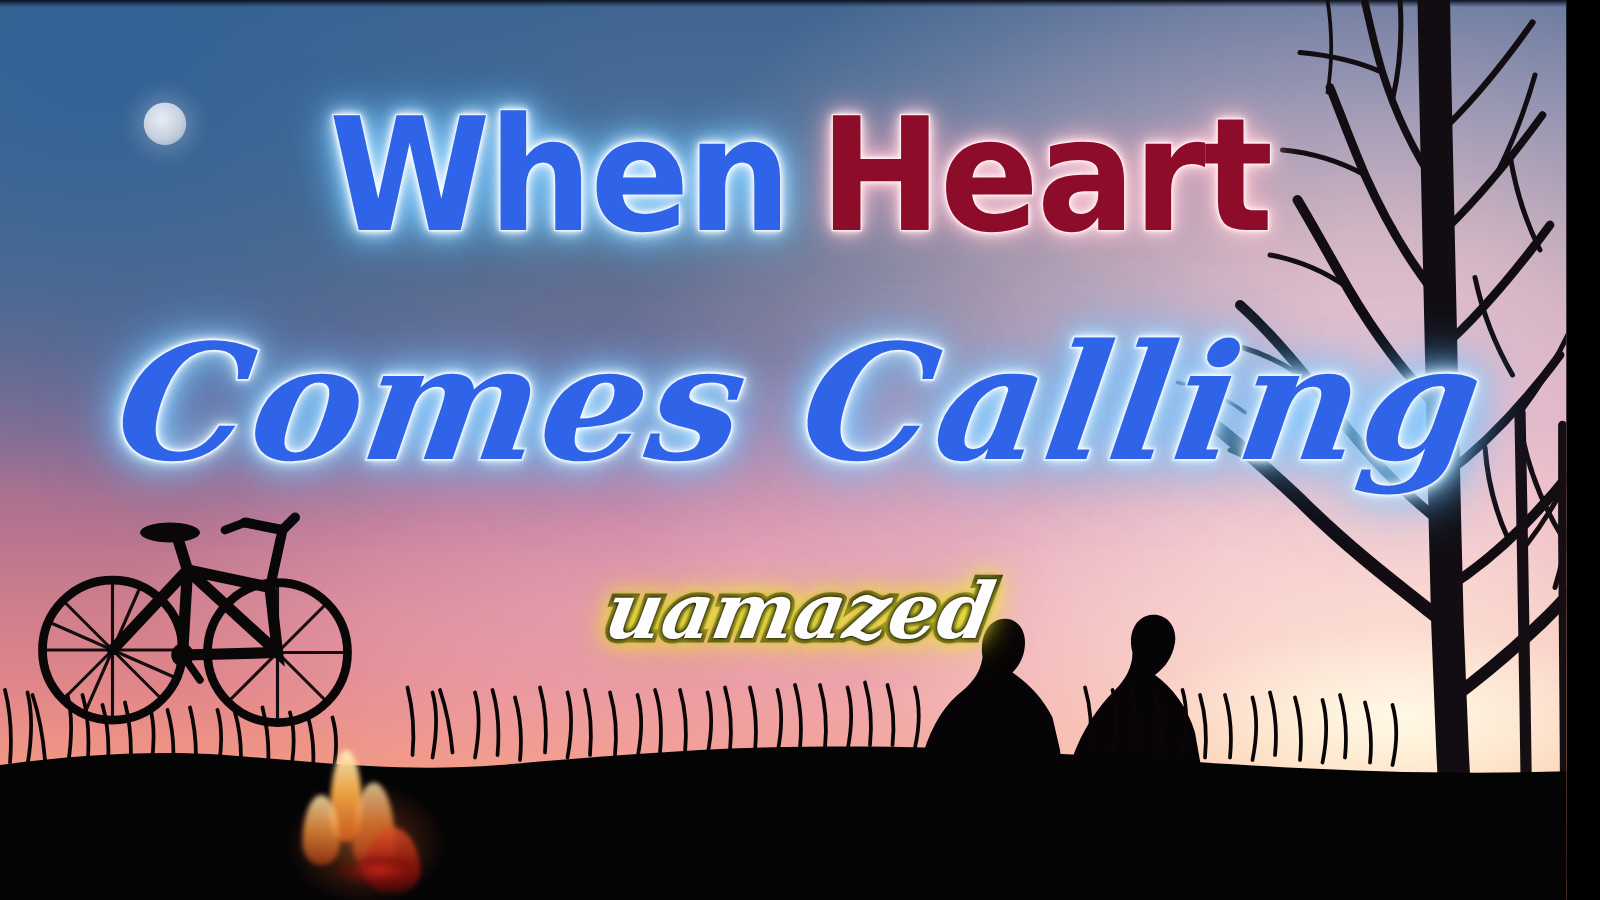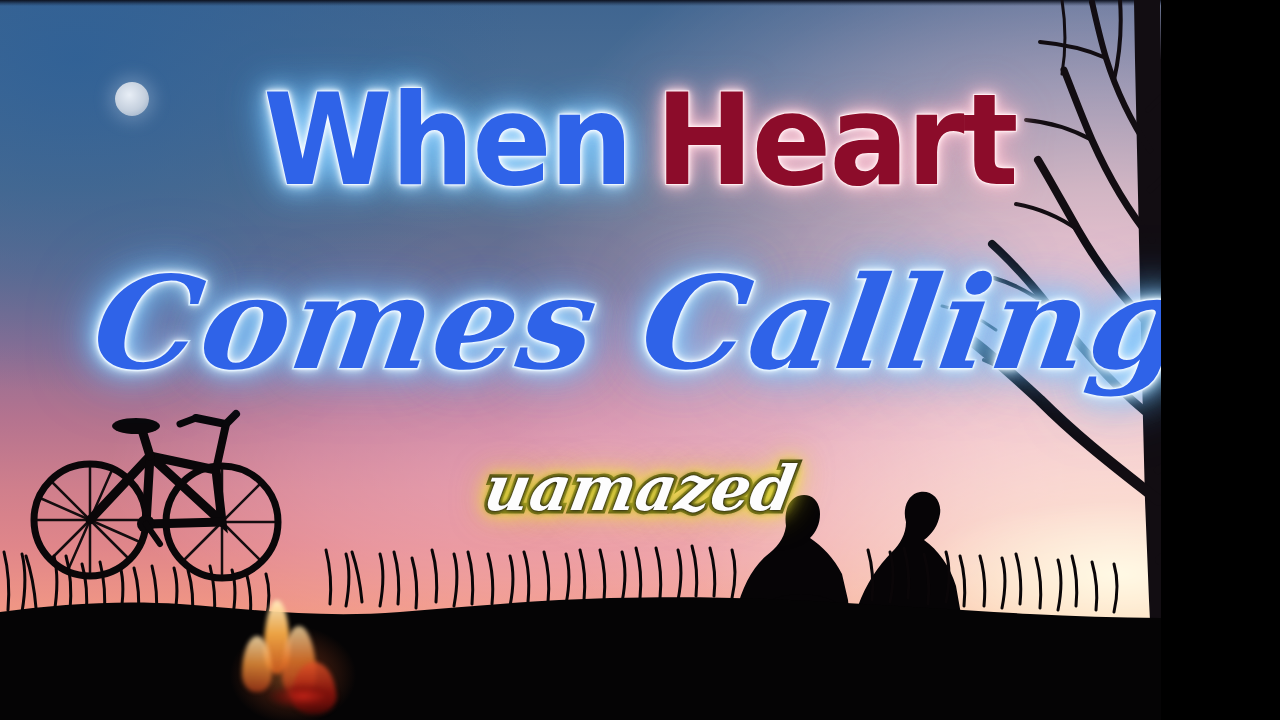--- a/index.html
+++ b/index.html
@@ -3,26 +3,25 @@
 <meta charset="utf-8">
 <title>When Heart Comes Calling</title>
 <style>
   html, body {
     margin: 0;
     padding: 0;
     background: #000;
   }
   #stage {
     position: relative;
-    width: 1144px;
+    width: 1253px;
     height: 720px;
     overflow: hidden;
     background: #000;
     font-family: "Liberation Sans", sans-serif;
-    padding-left: 17px;
   }
 
   
   .sky {
     position: absolute;
     left: 0; top: 0;
     width: 1280px; height: 720px;
   }
   .sky-base {
     position: absolute; inset: 0;

